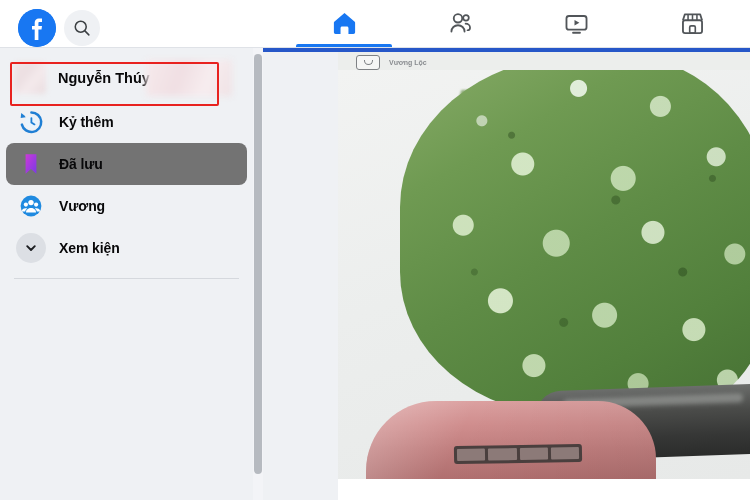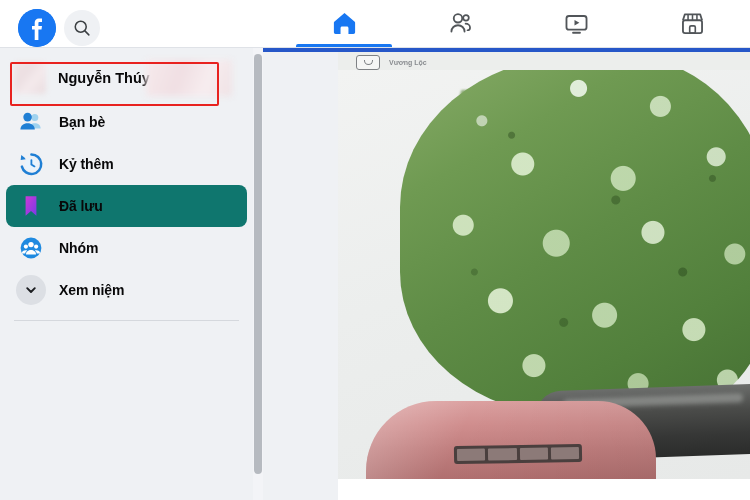--- a/index.html
+++ b/index.html
@@ -114,21 +114,21 @@
   .menu-list { margin-top:1px; }
   .menu-item {
     position:relative;
     margin:0 6px;
     height:42px;
     display:flex; align-items:center;
     padding-left:10px;
     border-radius:8px;
     cursor:pointer;
   }
-  .menu-item.active { background:#0f766e; }
+  .menu-item.active { background:#737373; }
   .menu-icon {
     width:30px; height:30px;
     flex:none;
     display:flex; align-items:center; justify-content:center;
   }
   .menu-icon svg { display:block; }
   .menu-label {
     margin-left:13px;
     font-size:14px;
     font-weight:600;
@@ -397,31 +397,20 @@
   <div class="sidebar">
 
     <div class="profile-row">
       <div class="blur-avatar"></div>
       <span class="profile-name">Nguyễn Thúy</span>
       <div class="blur-tail"></div>
     </div>
 
     <div class="menu-list">
 
-      <div class="menu-item">
-        <span class="menu-icon">
-          <svg width="26" height="26" viewBox="0 0 26 26">
-            <circle cx="16.8" cy="8.4" r="3.5" fill="#9fd2ef"></circle>
-            <path d="M11 19.4c0-3.2 2.6-5.1 5.8-5.1s5.8 1.9 5.8 5.1z" fill="#9fd2ef"></path>
-            <circle cx="9.6" cy="8.1" r="4.3" fill="#1f7fd4"></circle>
-            <path d="M2.4 20.6c0-4 3.2-6.4 7.2-6.4s7.2 2.4 7.2 6.4z" fill="#1f7fd4"></path>
-          </svg>
-        </span>
-        <span class="menu-label">Bạn bè</span>
-      </div>
 
       <div class="menu-item">
         <span class="menu-icon">
           <svg width="26" height="26" viewBox="0 0 26 26">
             <path d="M13.4 3.4a9.8 9.8 0 1 1-9.5 12.2" fill="none" stroke="#1f7fd4" stroke-width="2.5" stroke-linecap="round"></path>
             <path d="M6.4 6.6 3.2 3.9l-.5 5.1 5-.7z" fill="#1f7fd4"></path>
             <circle cx="13.4" cy="13.2" r="6.4" fill="#e9f4fd"></circle>
             <path d="M13.4 9.1v4.3l3.1 2" fill="none" stroke="#1f7fd4" stroke-width="1.8" stroke-linecap="round"></path>
           </svg>
         </span>
@@ -449,36 +438,36 @@
           <svg width="26" height="26" viewBox="0 0 26 26">
             <circle cx="13" cy="13" r="10.4" fill="#1f8ae0"></circle>
             <circle cx="13" cy="9.6" r="2.7" fill="#ffffff"></circle>
             <circle cx="7.9" cy="11.6" r="2.1" fill="#ffffff"></circle>
             <circle cx="18.1" cy="11.6" r="2.1" fill="#ffffff"></circle>
             <path d="M8 19.4c0-2.7 2.3-4.3 5-4.3s5 1.6 5 4.3z" fill="#ffffff"></path>
             <path d="M3.9 18.4c0-2 1.6-3.2 3.6-3.2.6 0 1.2.1 1.7.3-1.1.8-1.8 1.8-2 2.9z" fill="#ffffff"></path>
             <path d="M22.1 18.4c0-2-1.6-3.2-3.6-3.2-.6 0-1.2.1-1.7.3 1.1.8 1.8 1.8 2 2.9z" fill="#ffffff"></path>
           </svg>
         </span>
-        <span class="menu-label">Nhóm</span>
+        <span class="menu-label">Vương</span>
       </div>
 
 
 
 
 
       <div class="menu-item">
         <span class="menu-icon">
           <span class="chev-circle">
             <svg width="14" height="14" viewBox="0 0 14 14">
               <path d="M3.2 5.2 7 9l3.8-3.8" fill="none" stroke="#1c1e21" stroke-width="1.9" stroke-linecap="round" stroke-linejoin="round"></path>
             </svg>
           </span>
         </span>
-        <span class="menu-label">Xem niệm</span>
+        <span class="menu-label">Xem kiện</span>
       </div>
 
     </div>
 
     <div class="sidebar-divider"></div>
   </div>
 
   <div class="red-highlight"></div>
 
   <div class="scrollbar-track"></div>

